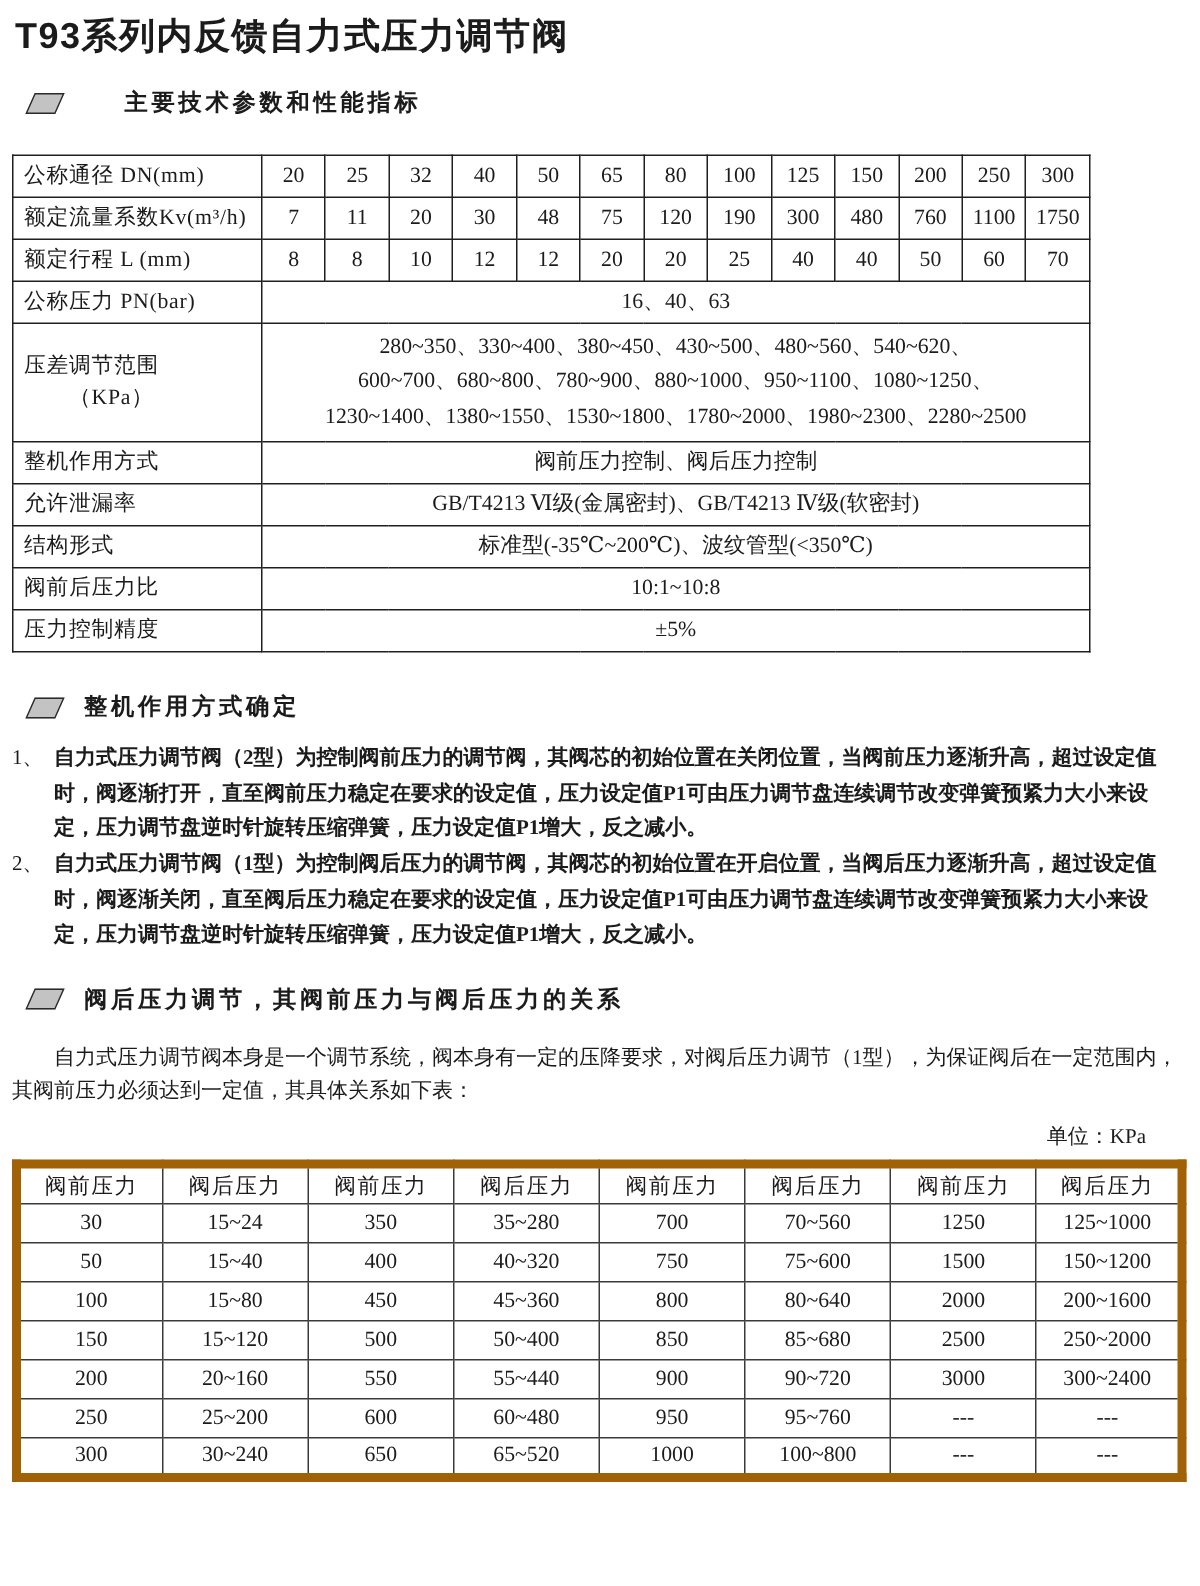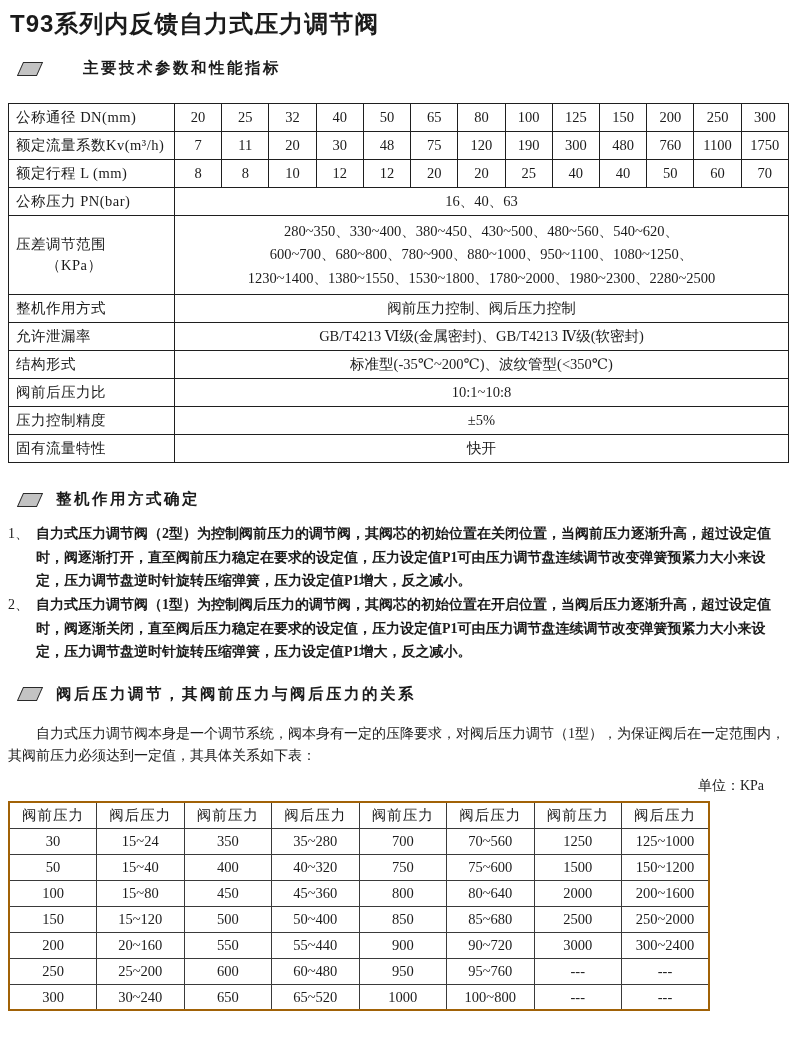--- a/index.html
+++ b/index.html
@@ -39,21 +39,21 @@
     border: 1.6px solid #2a2a2a;
     transform: skewX(-24deg);
     margin-left: 4px;
     flex: 0 0 auto;
   }
 
   
   table.spec-table {
     border-collapse: collapse;
     table-layout: fixed;
-    width: 781px;
+    width: 719px;
     margin-top: 24px;
   }
   table.spec-table td {
     border: 1.6px solid #1f1f1f;
     font-size: 14.5px;
     text-align: center;
     padding: 2px 2px;
     height: 28px;
     line-height: 1.45;
   }
@@ -84,22 +84,22 @@
   .unit-note {
     text-align: right;
     font-size: 14px;
     margin: 10px 28px 6px 0;
   }
 
   
   table.pressure-table {
     border-collapse: collapse;
     table-layout: fixed;
-    width: 702px;
-    border: 2px solid #a16207;
+    width: 783px;
+    border: 6px solid #a16207;
   }
   table.pressure-table th,
   table.pressure-table td {
     border: 1.4px solid #3a3a3a;
     font-size: 14.5px;
     font-weight: normal;
     text-align: center;
     padding: 2px 2px;
     height: 26px;
   }
@@ -196,24 +196,20 @@
           <td colspan="13">标准型(-35℃~200℃)、波纹管型(&lt;350℃)</td>
         </tr>
         <tr>
           <td class="row-label">阀前后压力比</td>
           <td colspan="13">10:1~10:8</td>
         </tr>
         <tr>
           <td class="row-label">压力控制精度</td>
           <td colspan="13">±5%</td>
         </tr>
-        <tr>
-          <td class="row-label">固有流量特性</td>
-          <td colspan="13">快开</td>
-        </tr>
       </tbody>
   </table>
 
   <div class="section-heading sh-2">
     <span class="para-icon"></span>
     <span>整机作用方式确定</span>
   </div>
 
   <div class="mode-list" id="mode-list">
       <div class="numbered-item">

